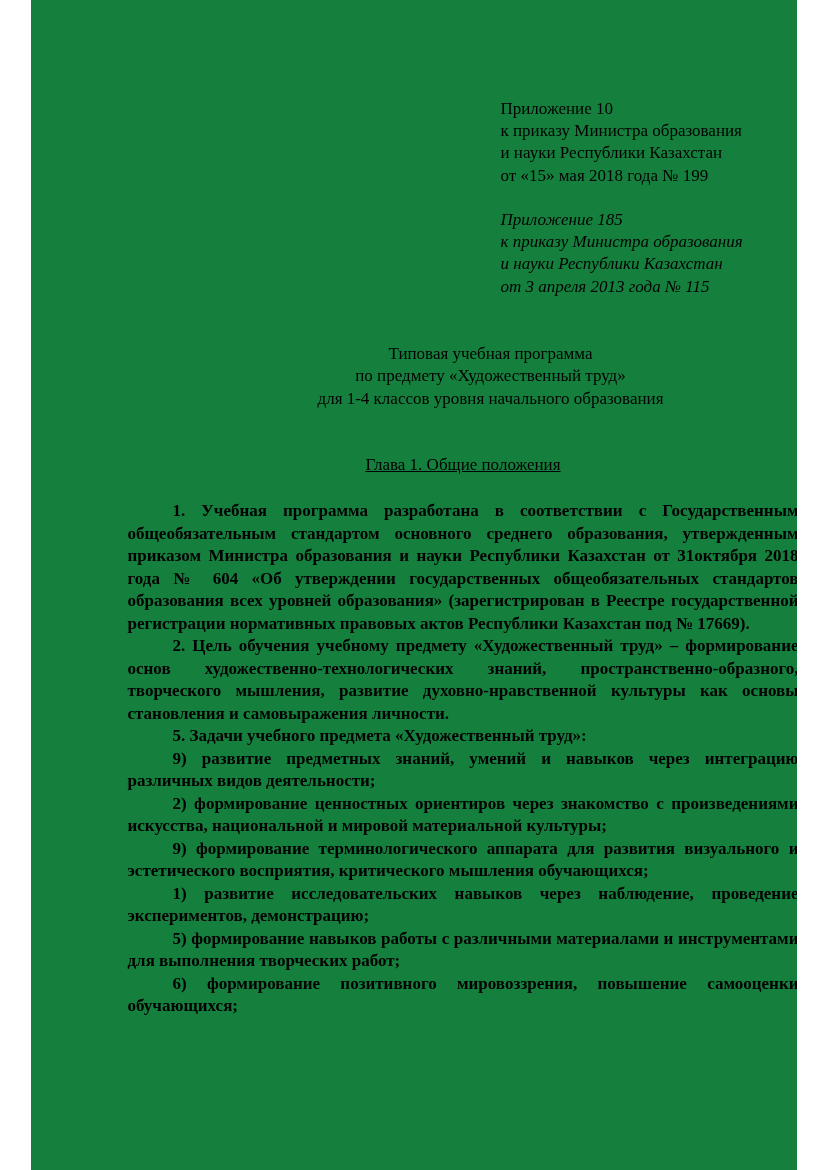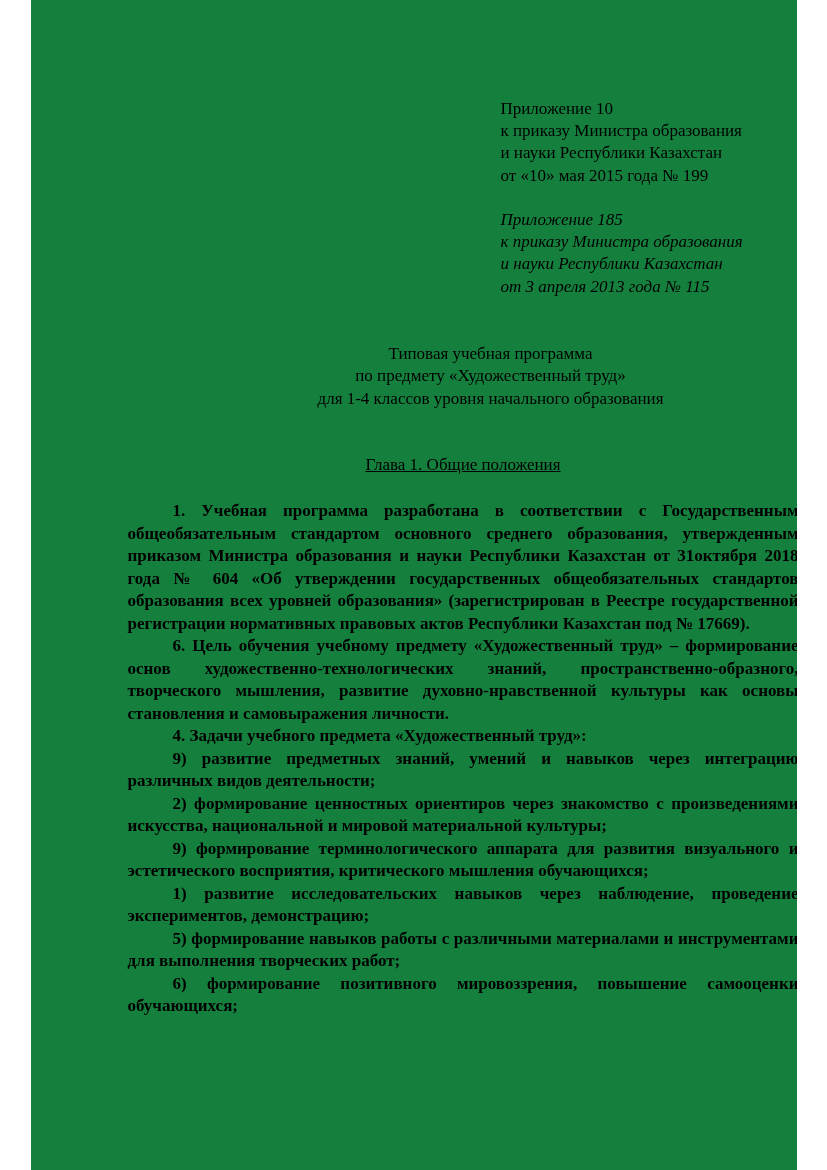--- a/index.html
+++ b/index.html
@@ -87,21 +87,21 @@
 <body>
 
 <div class="page">
 
   <div class="approval-zone">
 
     <div class="approval-block">
       <span class="approval-line">Приложение 10</span>
       <span class="approval-line">к приказу Министра образования</span>
       <span class="approval-line">и науки Республики Казахстан</span>
-      <span class="approval-line">от «10» мая  2015 года № 199</span>
+      <span class="approval-line">от «15» мая  2018 года № 199</span>
     </div>
 
     <div class="approval-block">
       <span class="approval-line">Приложение 185</span>
       <span class="approval-line">к приказу Министра образования</span>
       <span class="approval-line">и науки Республики Казахстан</span>
       <span class="approval-line">от 3 апреля 2013 года № 115</span>
     </div>
 
   </div>
@@ -109,22 +109,22 @@
   <div class="doc-title">
     <span class="title-line">Типовая учебная программа</span>
     <span class="title-line">по предмету «Художественный труд»</span>
     <span class="title-line">для 1-4 классов уровня начального образования</span>
   </div>
 
   <div class="chapter-heading">Глава 1. Общие положения</div>
 
   <div class="body-column">
     <p>1. Учебная программа разработана в соответствии с Государственным общеобязательным стандартом основного среднего образования, утвержденным приказом Министра образования и науки Республики Казахстан от 31октября 2018 года № 604 «Об утверждении государственных общеобязательных стандартов образования всех уровней образования» (зарегистрирован в Реестре государственной регистрации нормативных правовых актов Республики Казахстан под № 17669).</p>
-    <p>6. Цель обучения учебному предмету «Художественный труд» – формирование основ художественно-технологических знаний, пространственно-образного, творческого мышления, развитие духовно-нравственной культуры как основы становления и самовыражения личности.</p>
-    <p>4. Задачи учебного предмета «Художественный труд»:</p>
+    <p>2. Цель обучения учебному предмету «Художественный труд» – формирование основ художественно-технологических знаний, пространственно-образного, творческого мышления, развитие духовно-нравственной культуры как основы становления и самовыражения личности.</p>
+    <p>5. Задачи учебного предмета «Художественный труд»:</p>
     <p>9) развитие предметных знаний, умений и навыков через интеграцию различных видов деятельности;</p>
     <p>2) формирование ценностных ориентиров через знакомство с произведениями искусства, национальной и мировой материальной культуры;</p>
     <p>9) формирование терминологического аппарата для развития визуального и эстетического восприятия, критического мышления обучающихся;</p>
     <p>1) развитие исследовательских навыков через наблюдение, проведение экспериментов, демонстрацию;</p>
     <p>5) формирование навыков работы с различными материалами и инструментами для выполнения творческих работ;</p>
     <p>6) формирование позитивного мировоззрения, повышение самооценки обучающихся;</p>
   </div>
 
 </div>
 

